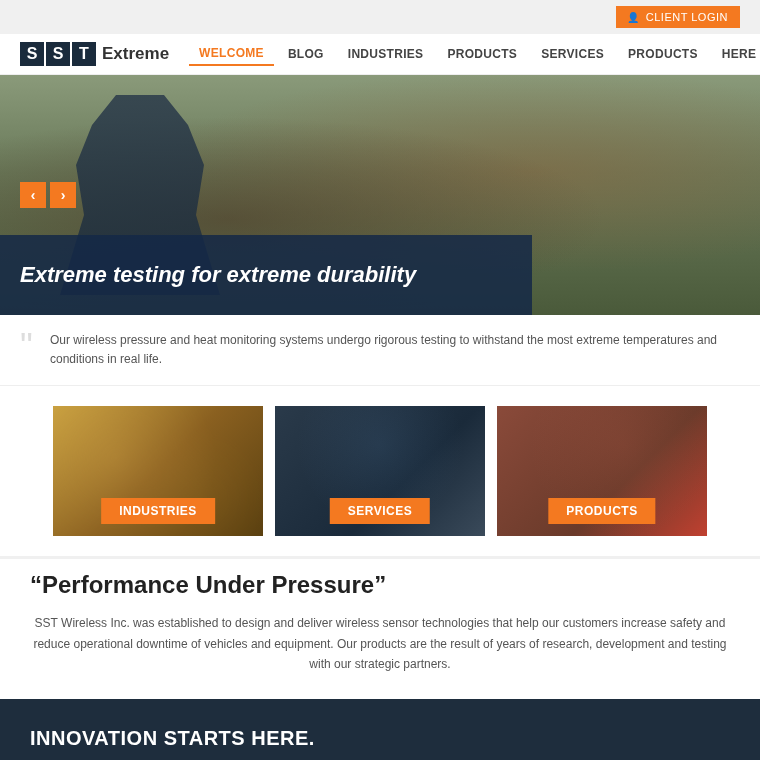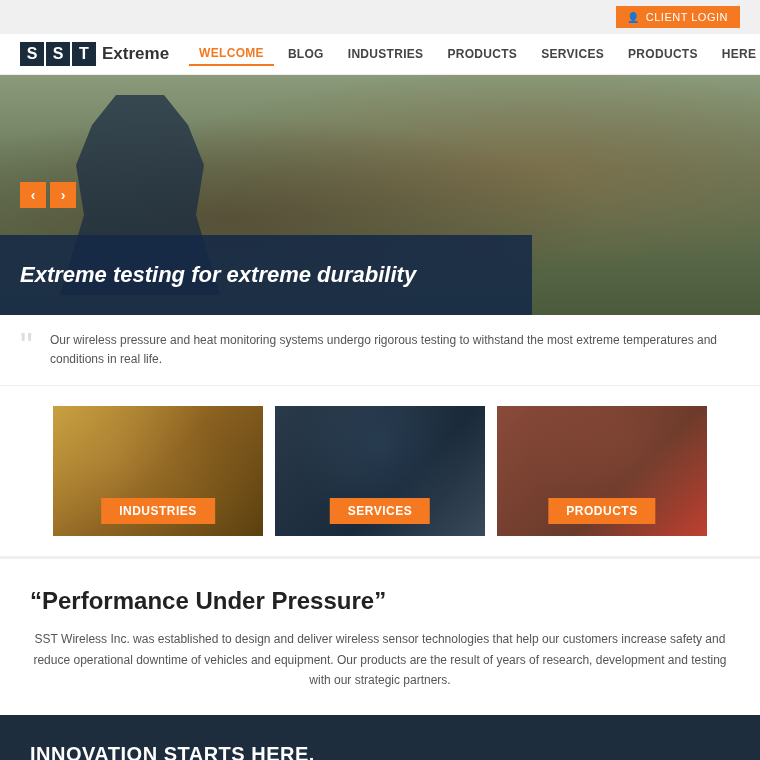--- a/index.html
+++ b/index.html
@@ -233,21 +233,21 @@
       font-size: 12px;
       font-weight: bold;
       padding: 6px 18px;
       letter-spacing: 0.5px;
       white-space: nowrap;
     }
 
     
     .performance-section {
       background: #fff;
-      padding: 28px 30px 24px 30px;
+      padding: 12px 30px 24px 30px;
       border-top: 3px solid #f0f0f0;
     }
     .performance-title {
       font-size: 24px;
       font-weight: bold;
       color: #222;
       margin-bottom: 14px;
     }
     .performance-text {
       font-size: 12px;

